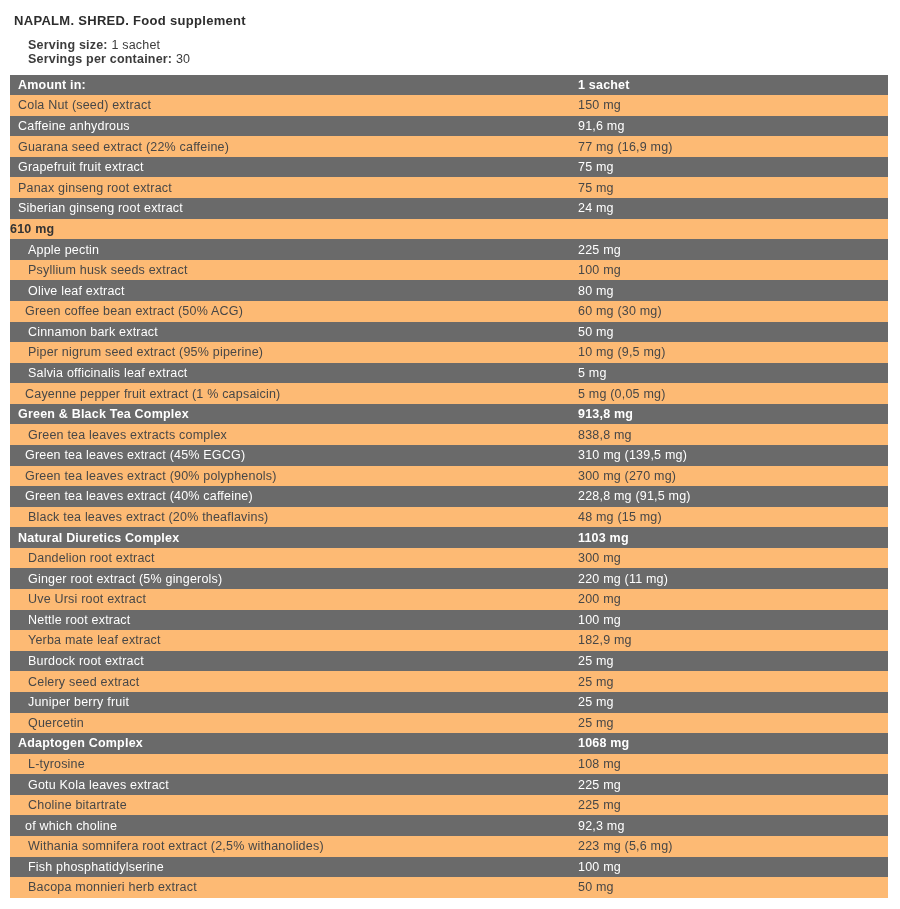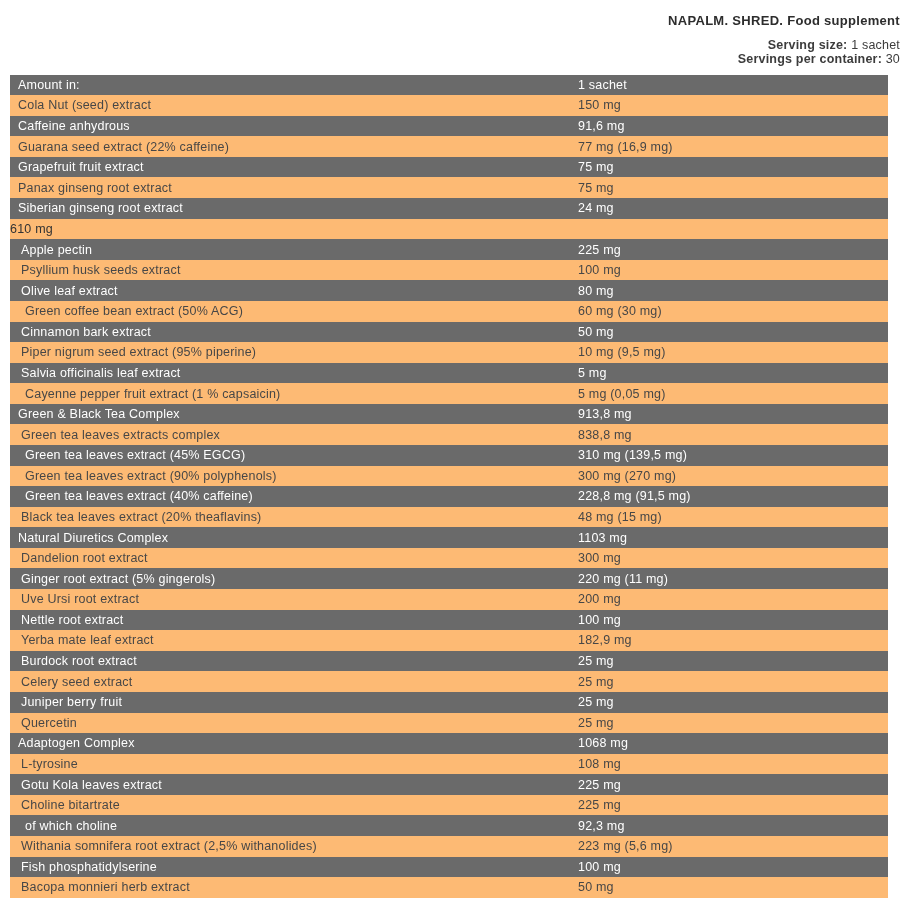--- a/index.html
+++ b/index.html
@@ -1,45 +1,45 @@
 <!DOCTYPE html>
 <html><head>
 <meta charset="utf-8">
 <style>
   html,body{margin:0;padding:0;}
   body{
     width:900px;height:909px;background:#ffffff;
     font-family:"Liberation Sans", sans-serif;
     color:#414141;overflow:hidden;
   }
-  .header-block{padding:13px 0 0 14px;text-align:right;}
+  .header-block{padding:13px 0 0 14px;}
   .product-title{
     font-size:13px;font-weight:700;color:#2d2d2d;letter-spacing:0.3px;margin:0;
   }
   .serving-block{
     margin:10px 0 0 14px;font-size:12.5px;line-height:14.3px;color:#3c3c3c;
     letter-spacing:0.2px;
   }
   .serving-line .label{font-weight:700;}
   .supplement-table{
     margin:8px 0 0 10px;width:878px;
   }
   .row{
     height:20.59px;display:flex;align-items:center;
     font-size:12.5px;letter-spacing:0.2px;
     box-sizing:border-box;
   }
   .row.white{background:#fdba74;color:#474747;font-weight:400;}
   .row.gray{background:#6a6a6a;color:#ffffff;font-weight:400;}
-  .row.bold{font-weight:400;}
+  .row.bold{font-weight:700;}
   .row.white.bold{color:#333333;}
   .cell-name{width:568px;box-sizing:border-box;white-space:nowrap;overflow:hidden;}
   .cell-amount{flex:1;white-space:nowrap;}
   .indent-0 .cell-name{padding-left:8px;}
-  .indent-1 .cell-name{padding-left:11px;}
+  .indent-1 .cell-name{padding-left:18px;}
   .indent-2 .cell-name{padding-left:15px;}
 </style>
 </head>
 <body>
 
 <div class="header-block">
   <p class="product-title">NAPALM. SHRED. Food supplement</p>
   <div class="serving-block">
     <div class="serving-line"><span class="label">Serving size:</span> <span>1 sachet</span></div>
     <div class="serving-line"><span class="label">Servings per container:</span> <span>30</span></div>

